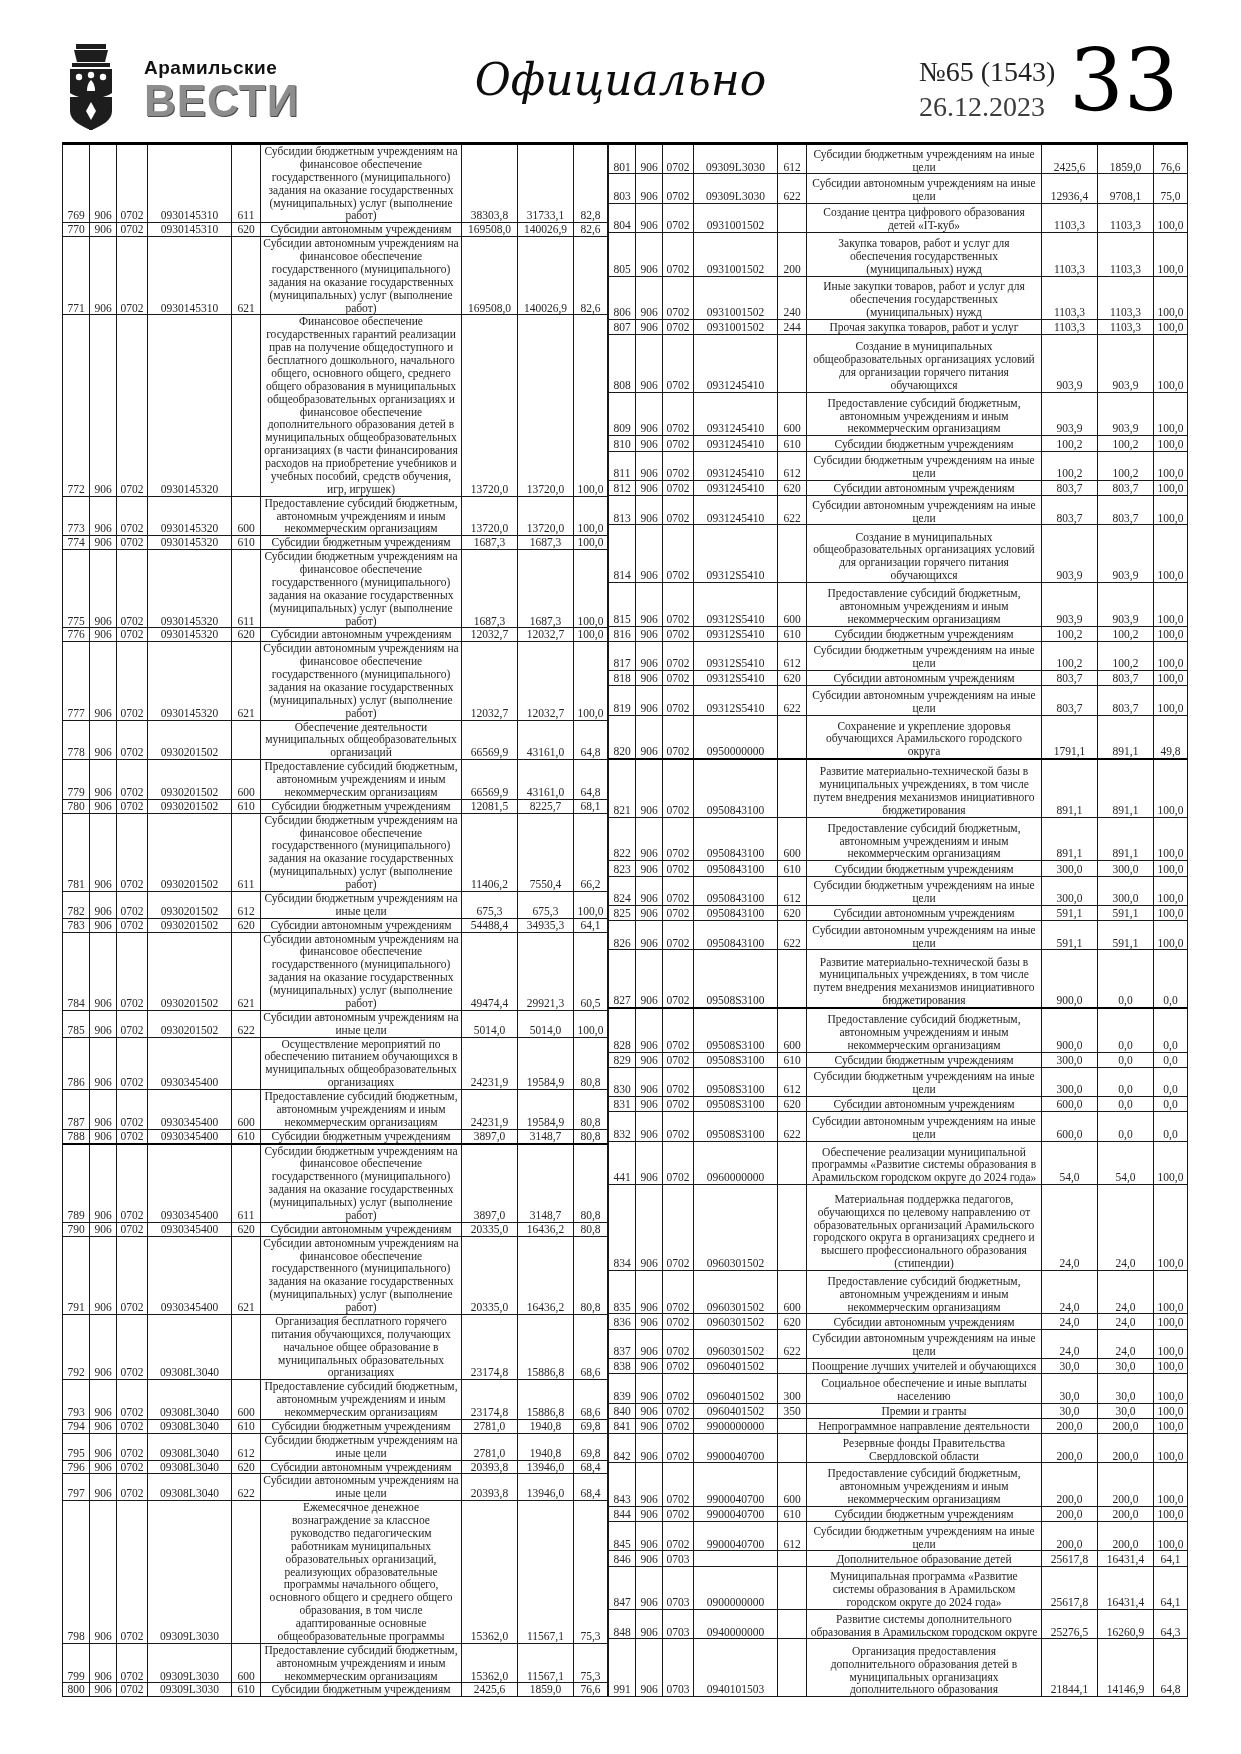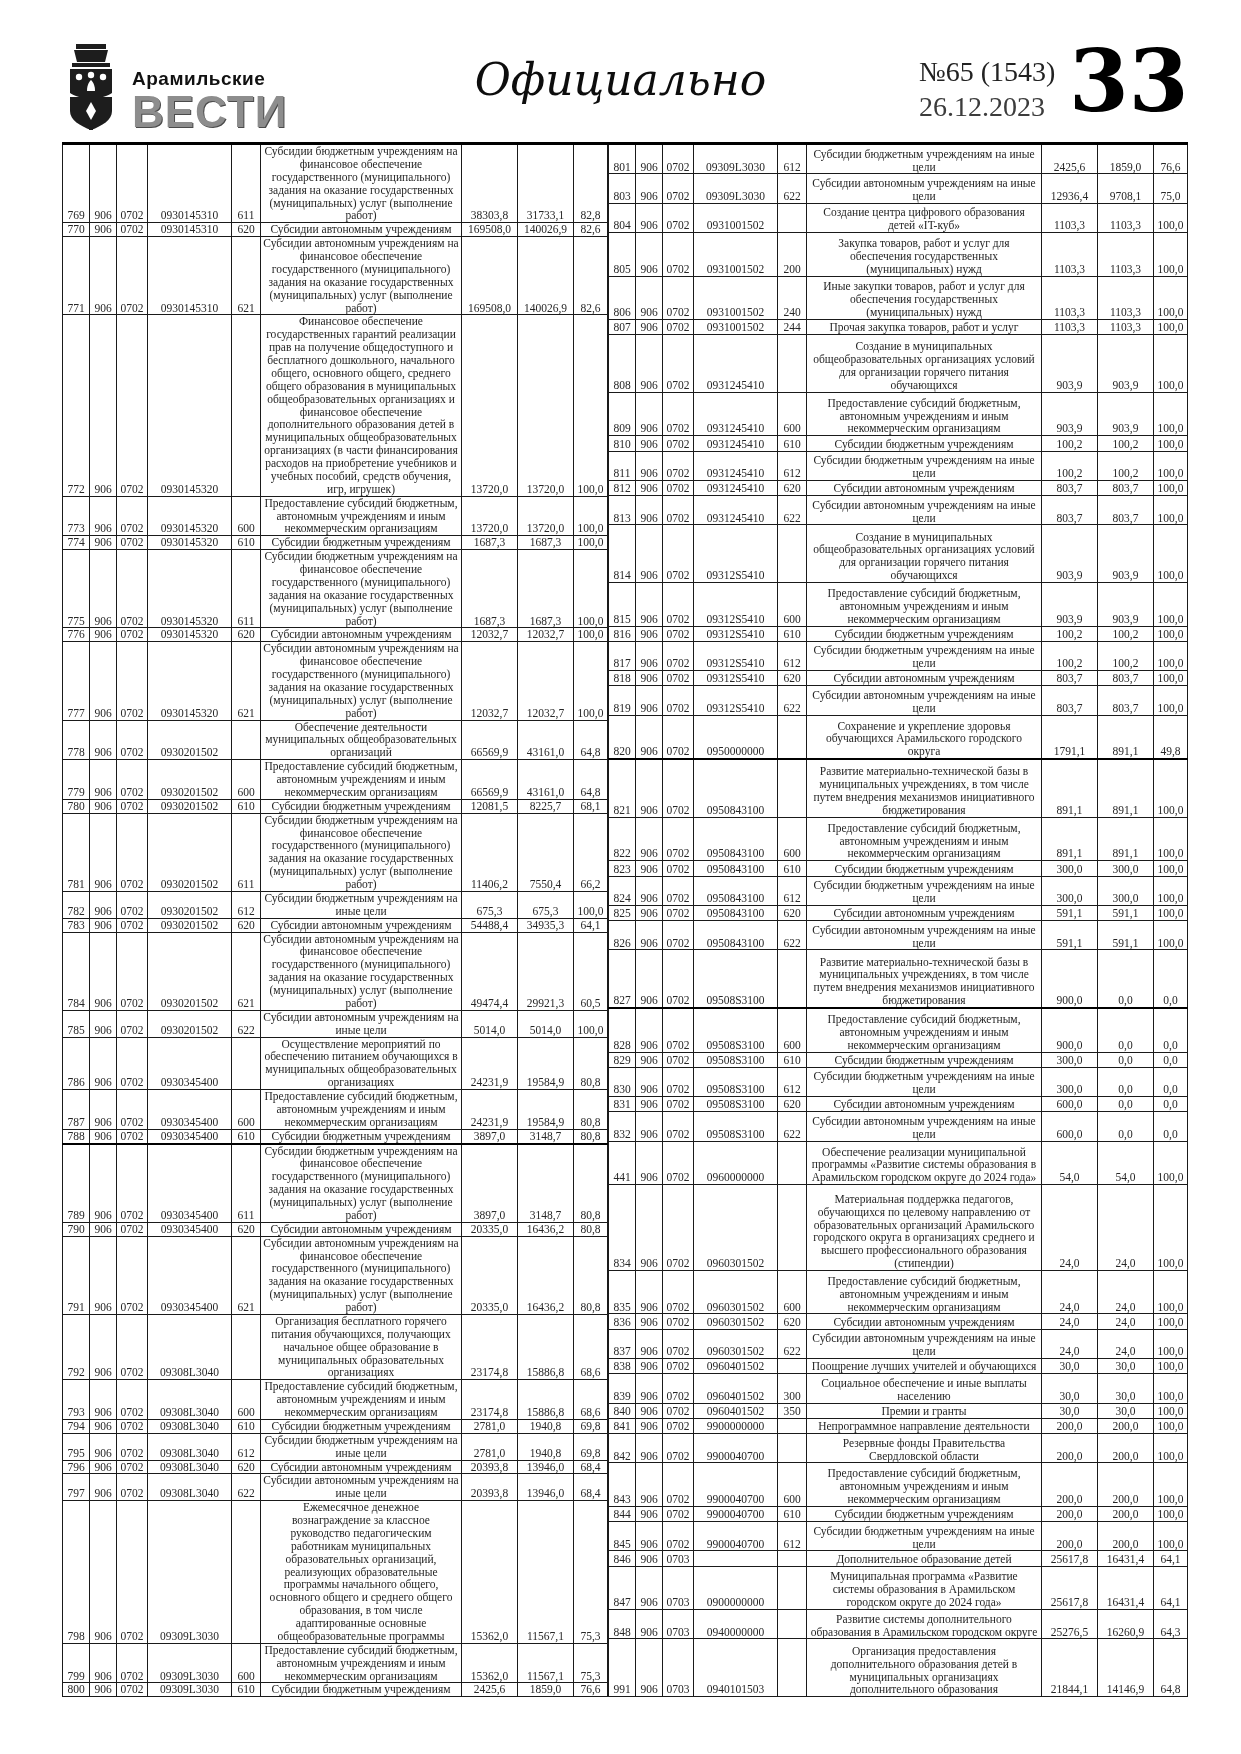--- a/index.html
+++ b/index.html
@@ -4,21 +4,21 @@
 <style>
   html,body{margin:0;padding:0;background:#ffffff;}
   body{
     width:1241px;height:1754px;position:relative;
     font-family:"Liberation Serif","DejaVu Serif",serif;
     color:#1c1c1c;overflow:hidden;
   }
   .page{padding:40px 62px 0 62px;}
   
   .masthead{display:flex;align-items:flex-start;height:96px;position:relative;}
-  .brand{display:flex;align-items:flex-end;gap:12px;width:260px;}
+  .brand{display:flex;align-items:center;gap:24px;width:260px;}
   .crest{flex:0 0 auto;margin-top:2px;}
   .brand-text{display:flex;flex-direction:column;line-height:1;}
   .brand-top{
     font-family:"Liberation Sans","DejaVu Sans",sans-serif;
     font-weight:bold;font-size:19px;letter-spacing:.5px;color:#111;margin-top:6px;
   }
   .brand-bottom{
     font-family:"Liberation Sans","DejaVu Sans",sans-serif;
     font-weight:bold;font-size:44px;letter-spacing:1px;color:#8d8d8d;
     text-shadow:1px 1px 0 #4a4a4a;margin-top:2px;
@@ -30,21 +30,21 @@
     color:#0d0d0d;
   }
   .issue-block{
     width:150px;text-align:left;padding-top:14px;line-height:1.25;
     font-size:28px;color:#222;white-space:nowrap;
   }
   .issue-date{color:#3c3c3c;}
   .page-number{
     width:110px;text-align:left;
     font-family:"DejaVu Serif","Liberation Serif",serif;
-    font-weight:bold;font-size:86px;line-height:.95;color:#000;
+    font-weight:normal;font-size:86px;line-height:.95;color:#000;
   }
   
   .tables-wrap{display:flex;justify-content:space-between;margin-top:6px;}
   table.budget{
     border-collapse:collapse;table-layout:fixed;
     font-size:11.5px;line-height:1.12;color:#262626;
   }
   table.budget.left{width:485px;}
   table.budget.right{width:545px;}
   table.budget{border-top:3px solid #000;}

